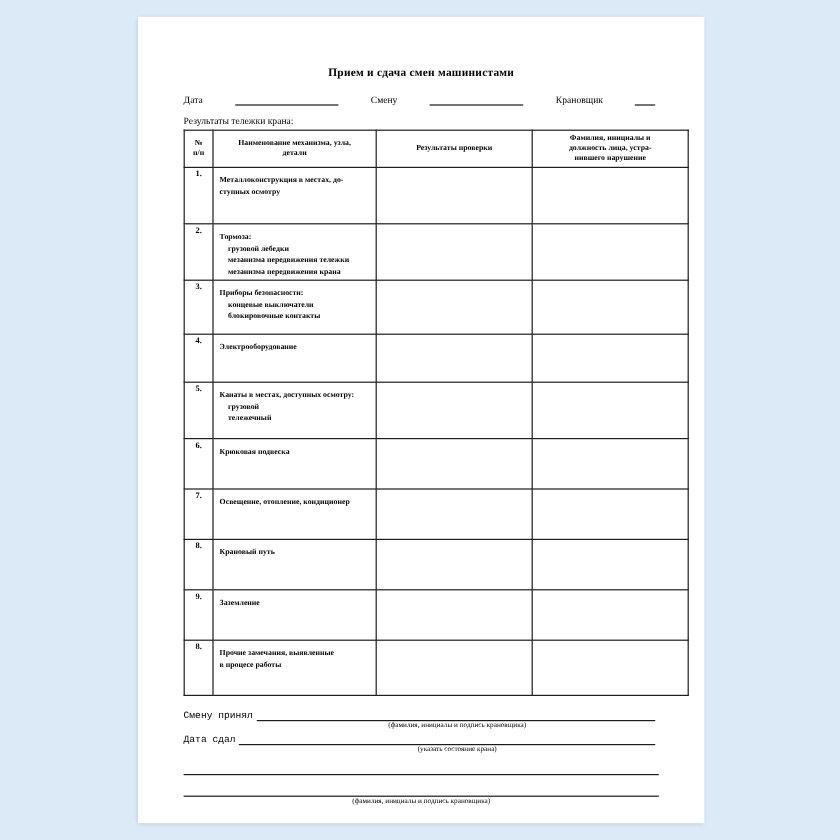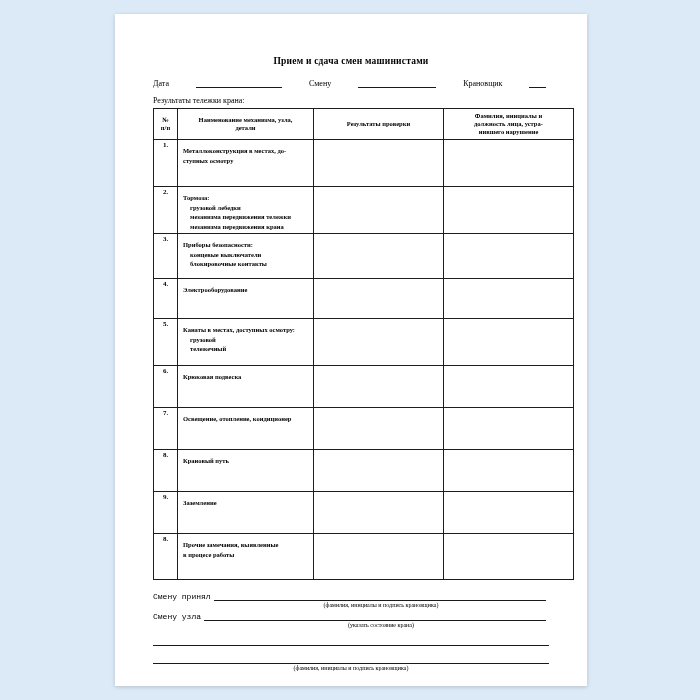--- a/index.html
+++ b/index.html
@@ -262,21 +262,21 @@
     </table>
 
     <div class="foot">
       <div class="foot-row">
         <span class="lbl">Смену принял</span>
         <span class="fill"></span>
       </div>
       <div class="foot-note right-shift">(фамилия, инициалы и подпись крановщика)</div>
 
       <div class="foot-row">
-        <span class="lbl">Смену узла</span>
+        <span class="lbl">Дата сдал</span>
         <span class="fill"></span>
       </div>
       <div class="foot-note right-shift">(указать состояние крана)</div>
 
       <div class="empty-line"></div>
       <div class="empty-line"></div>
       <div class="foot-note">(фамилия, инициалы и подпись крановщика)</div>
     </div>
 
   </div>

